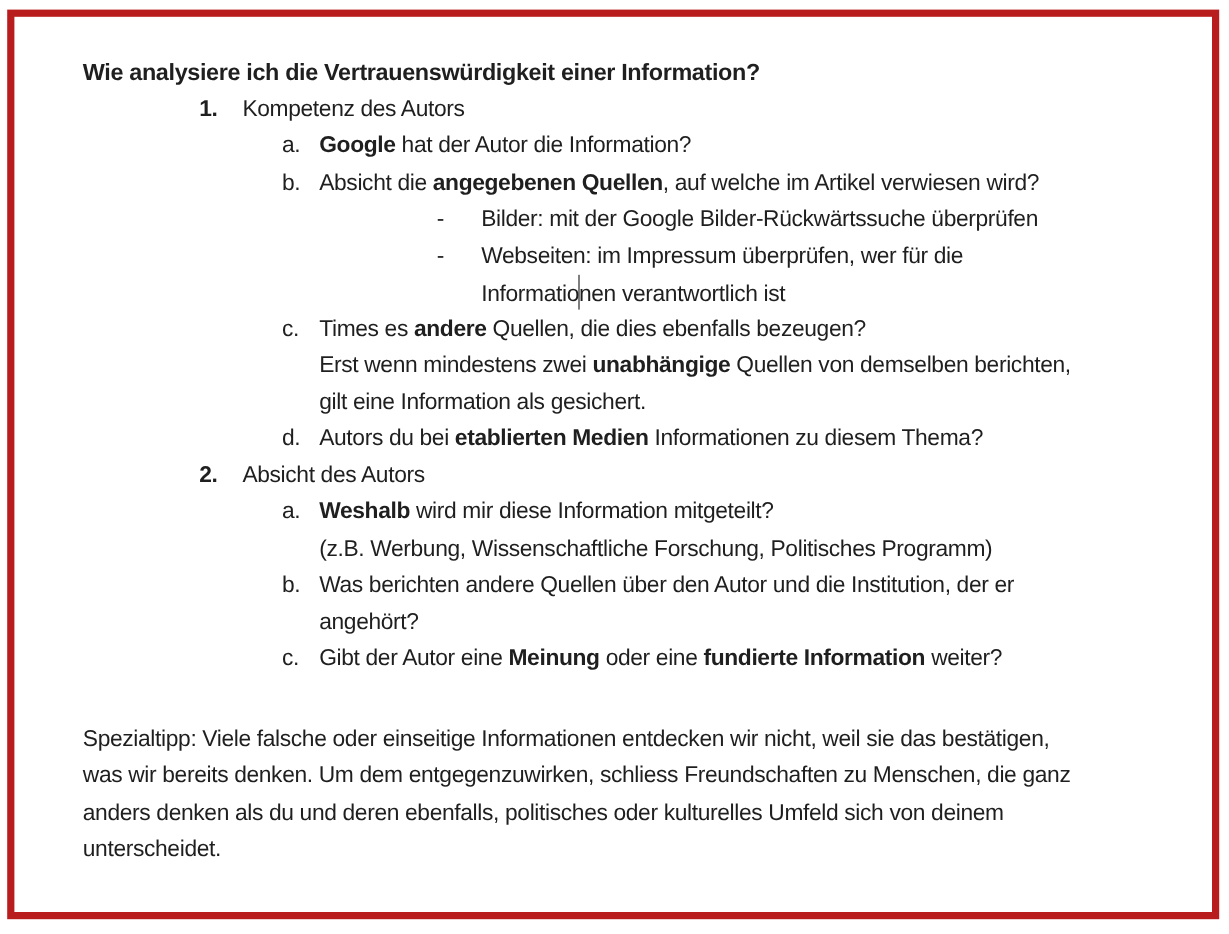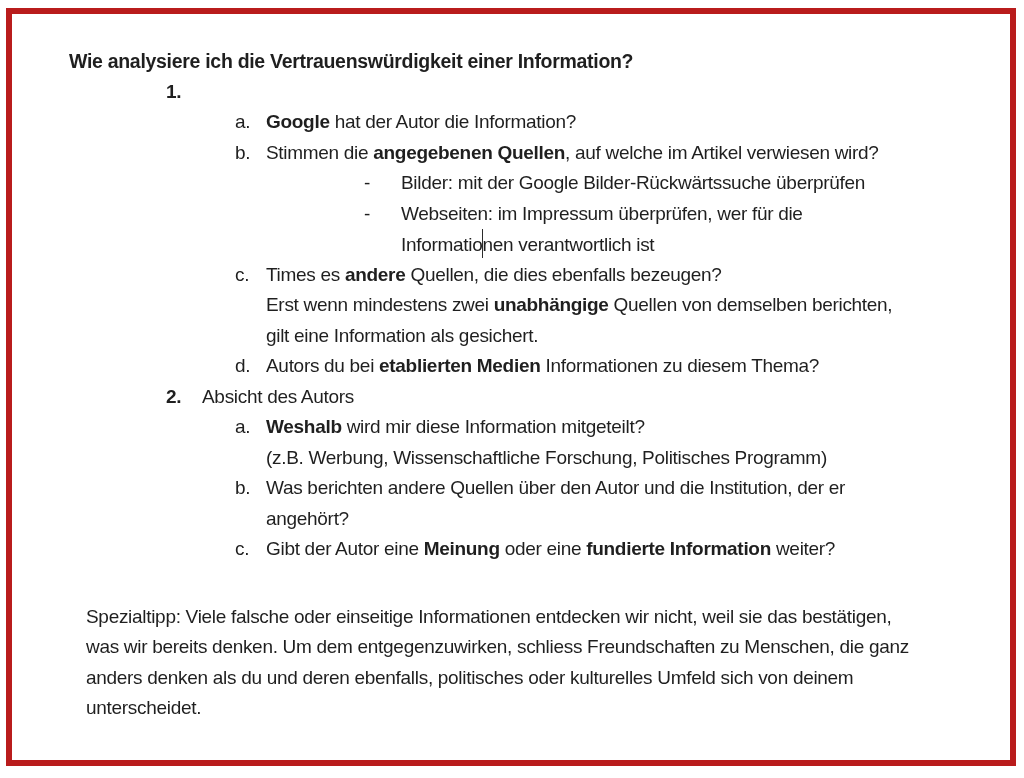--- a/index.html
+++ b/index.html
@@ -31,21 +31,21 @@
     height: 30.5px;
     line-height: 30.5px;
     font-size: 19px;
     letter-spacing: -0.3px;
     white-space: nowrap;
   }
   .l-title  { padding-left: 57px;  font-weight: bold; font-size: 19.5px; }
   .l-num    { padding-left: 190px; }
   .l-letter, .l-letter-cont { padding-left: 254px; }
   .l-dash,   .l-dash-cont   { padding-left: 389px; }
-  .l-para   { padding-left: 74px;  }
+  .l-para   { padding-left: 57px;  }
   .l-spacer { height: 37px; }
   .marker { position: absolute; }
   .l-num    .marker { left: 154px; font-weight: bold; }
   .l-letter .marker { left: 223px; }
   .l-dash   .marker { left: 352px; }
   .bold { font-weight: bold; }
   .caret {
     display: inline-block;
     width: 1.5px;
     height: 29px;
@@ -55,23 +55,23 @@
     margin-right: -1px;
   }
 </style>
 </head>
 <body>
 
 <div class="frame">
   <div class="page">
     <div class="line l-title">Wie analysiere ich die Vertrauenswürdigkeit einer Information?</div>
 
-  <div class="line l-num"><span class="marker">1.</span></div>
+  <div class="line l-num"><span class="marker">1.</span><span class="seg">Kompetenz des Autors</span></div>
       <div class="line l-letter"><span class="marker">a.</span><span class="seg bold">Google</span><span class="seg"> hat der Autor die Information?</span></div>
-      <div class="line l-letter"><span class="marker">b.</span><span class="seg">Stimmen die </span><span class="seg bold">angegebenen Quellen</span><span class="seg">, auf welche im Artikel verwiesen wird?</span></div>
+      <div class="line l-letter"><span class="marker">b.</span><span class="seg">Absicht die </span><span class="seg bold">angegebenen Quellen</span><span class="seg">, auf welche im Artikel verwiesen wird?</span></div>
       <div class="line l-dash"><span class="marker">-</span><span class="seg">Bilder: mit der Google Bilder-Rückwärtssuche überprüfen</span></div>
       <div class="line l-dash"><span class="marker">-</span><span class="seg">Webseiten: im Impressum überprüfen, wer für die</span></div>
       <div class="line l-dash-cont"><span class="seg">Informatio</span><span class="caret"></span><span class="seg">nen verantwortlich ist</span></div>
       <div class="line l-letter"><span class="marker">c.</span><span class="seg">Times es </span><span class="seg bold">andere</span><span class="seg"> Quellen, die dies ebenfalls bezeugen?</span></div>
       <div class="line l-letter-cont"><span class="seg">Erst wenn mindestens zwei </span><span class="seg bold">unabhängige</span><span class="seg"> Quellen von demselben berichten,</span></div>
       <div class="line l-letter-cont"><span class="seg">gilt eine Information als gesichert.</span></div>
       <div class="line l-letter"><span class="marker">d.</span><span class="seg">Autors du bei </span><span class="seg bold">etablierten Medien</span><span class="seg"> Informationen zu diesem Thema?</span></div>
       <div class="line l-num"><span class="marker">2.</span><span class="seg">Absicht des Autors</span></div>
       <div class="line l-letter"><span class="marker">a.</span><span class="seg bold">Weshalb</span><span class="seg"> wird mir diese Information mitgeteilt?</span></div>
       <div class="line l-letter-cont"><span class="seg">(z.B. Werbung, Wissenschaftliche Forschung, Politisches Programm)</span></div>

